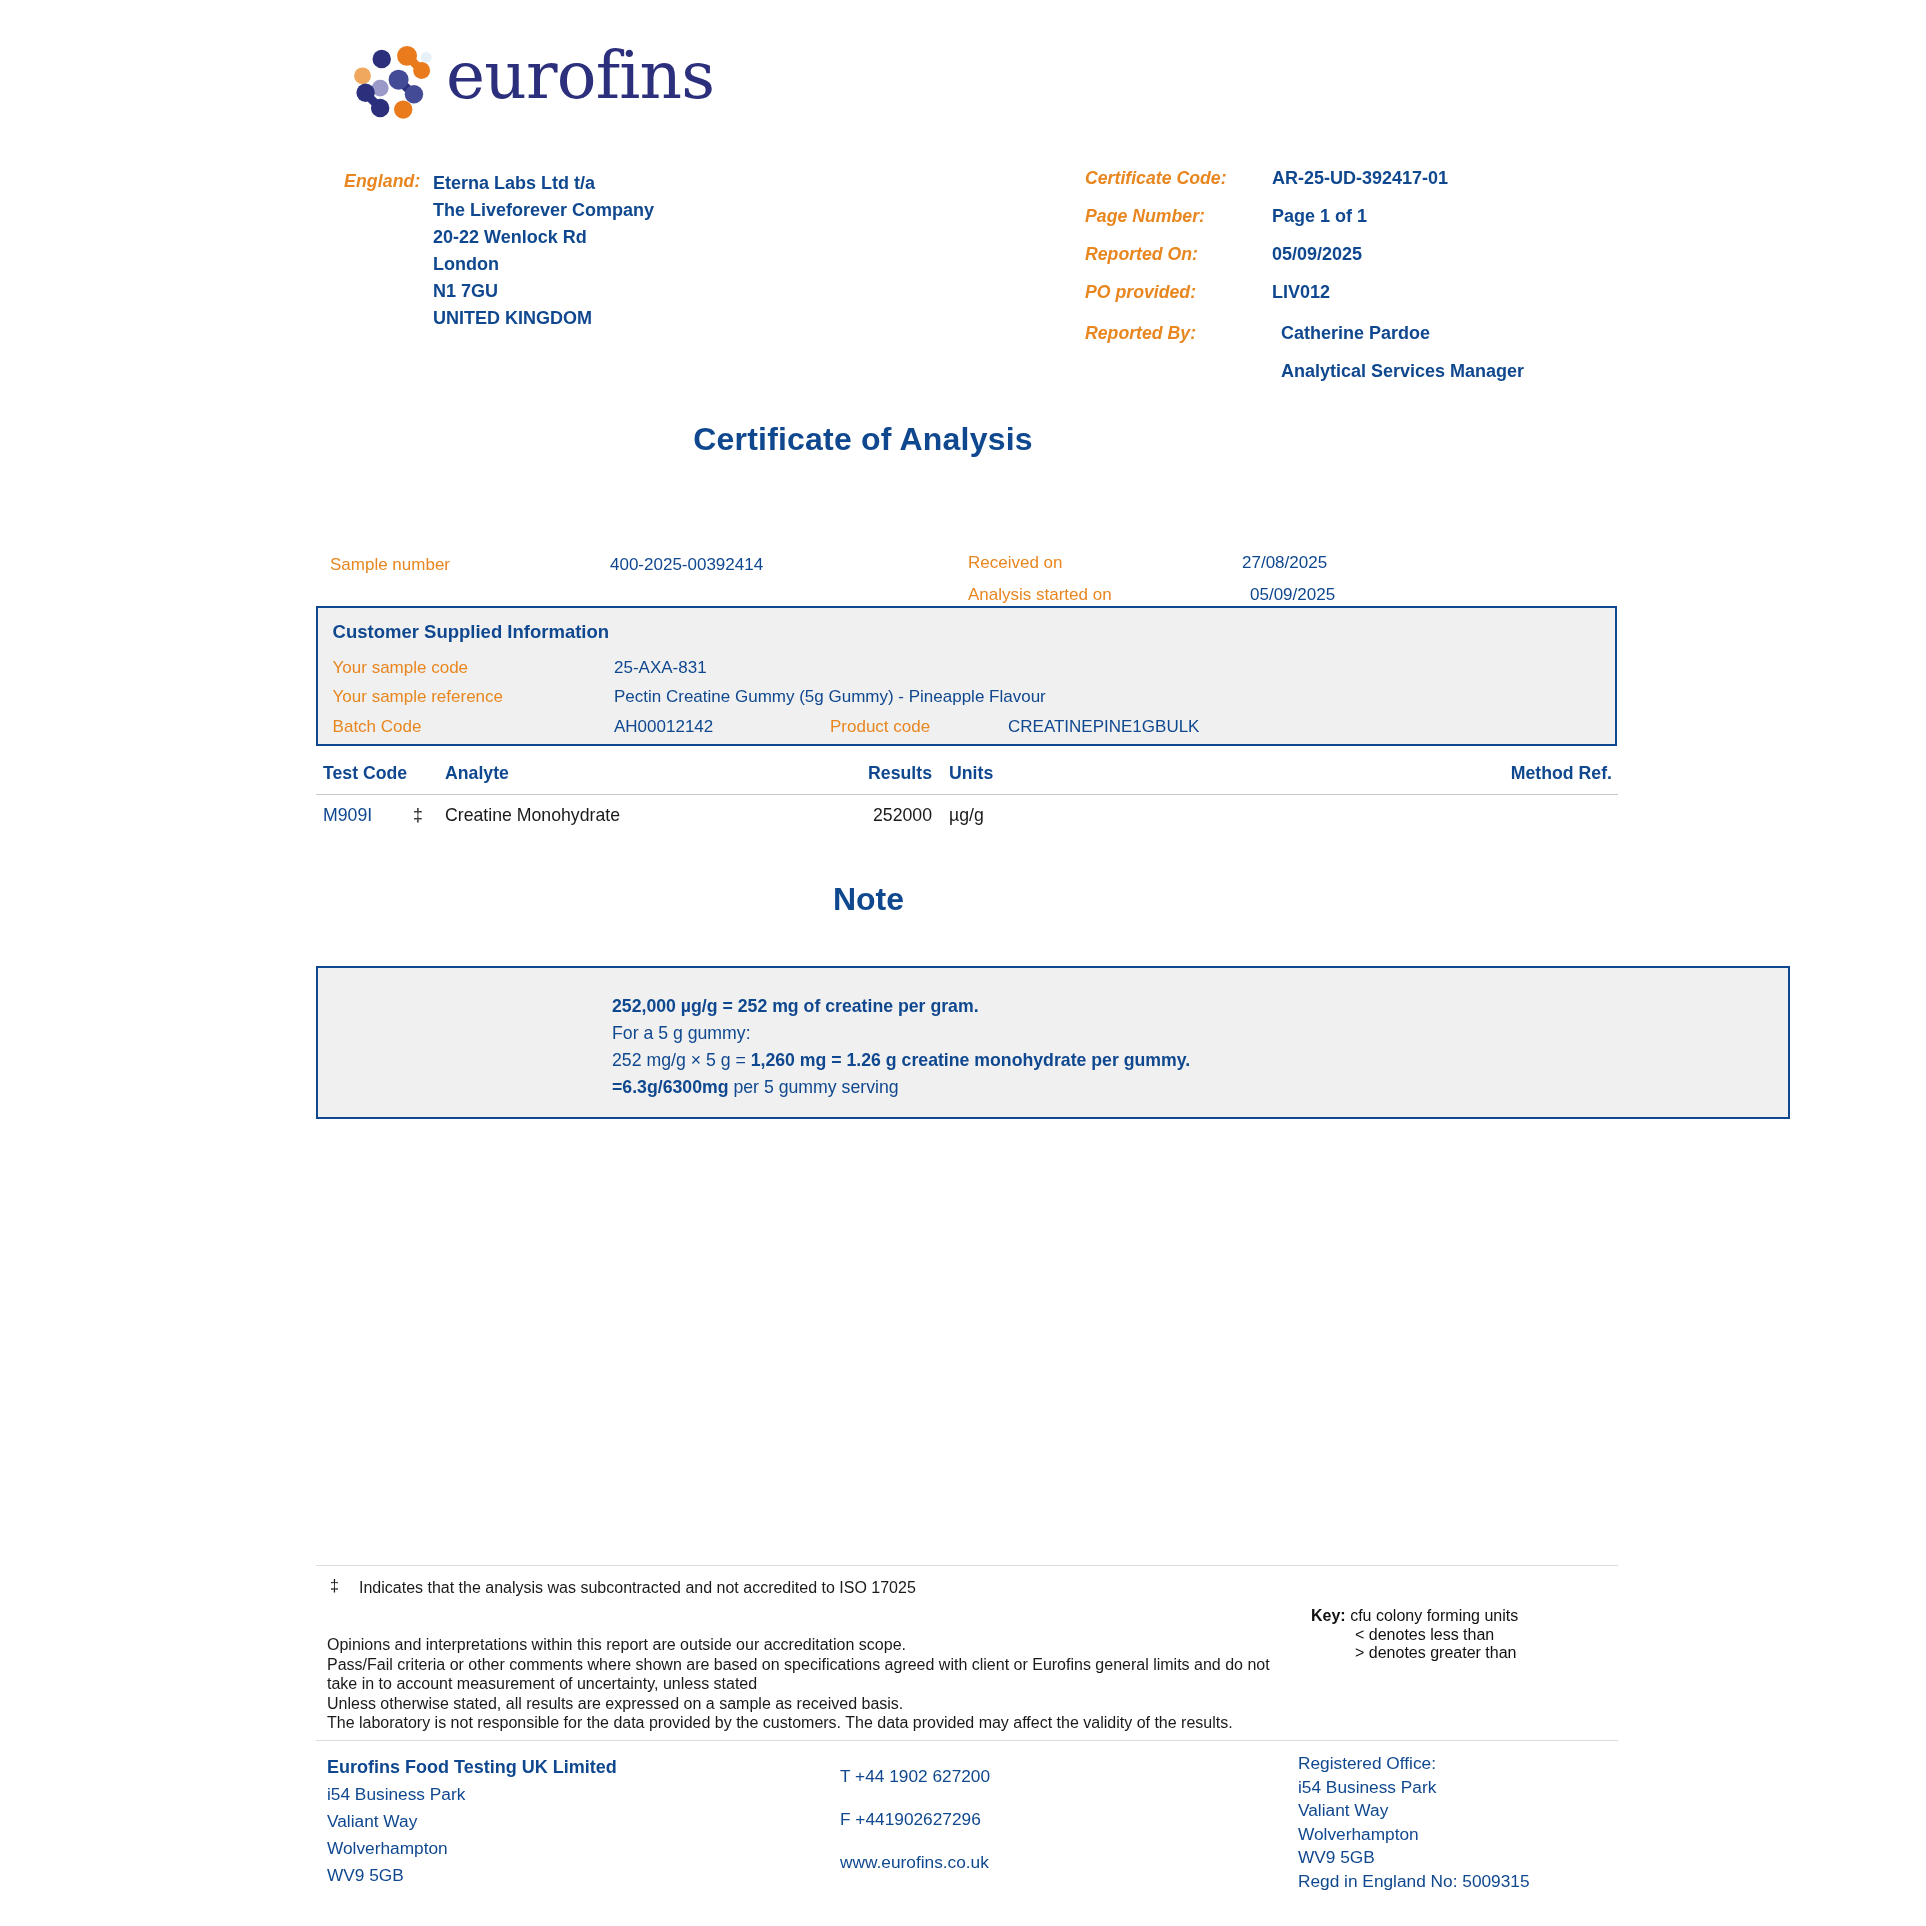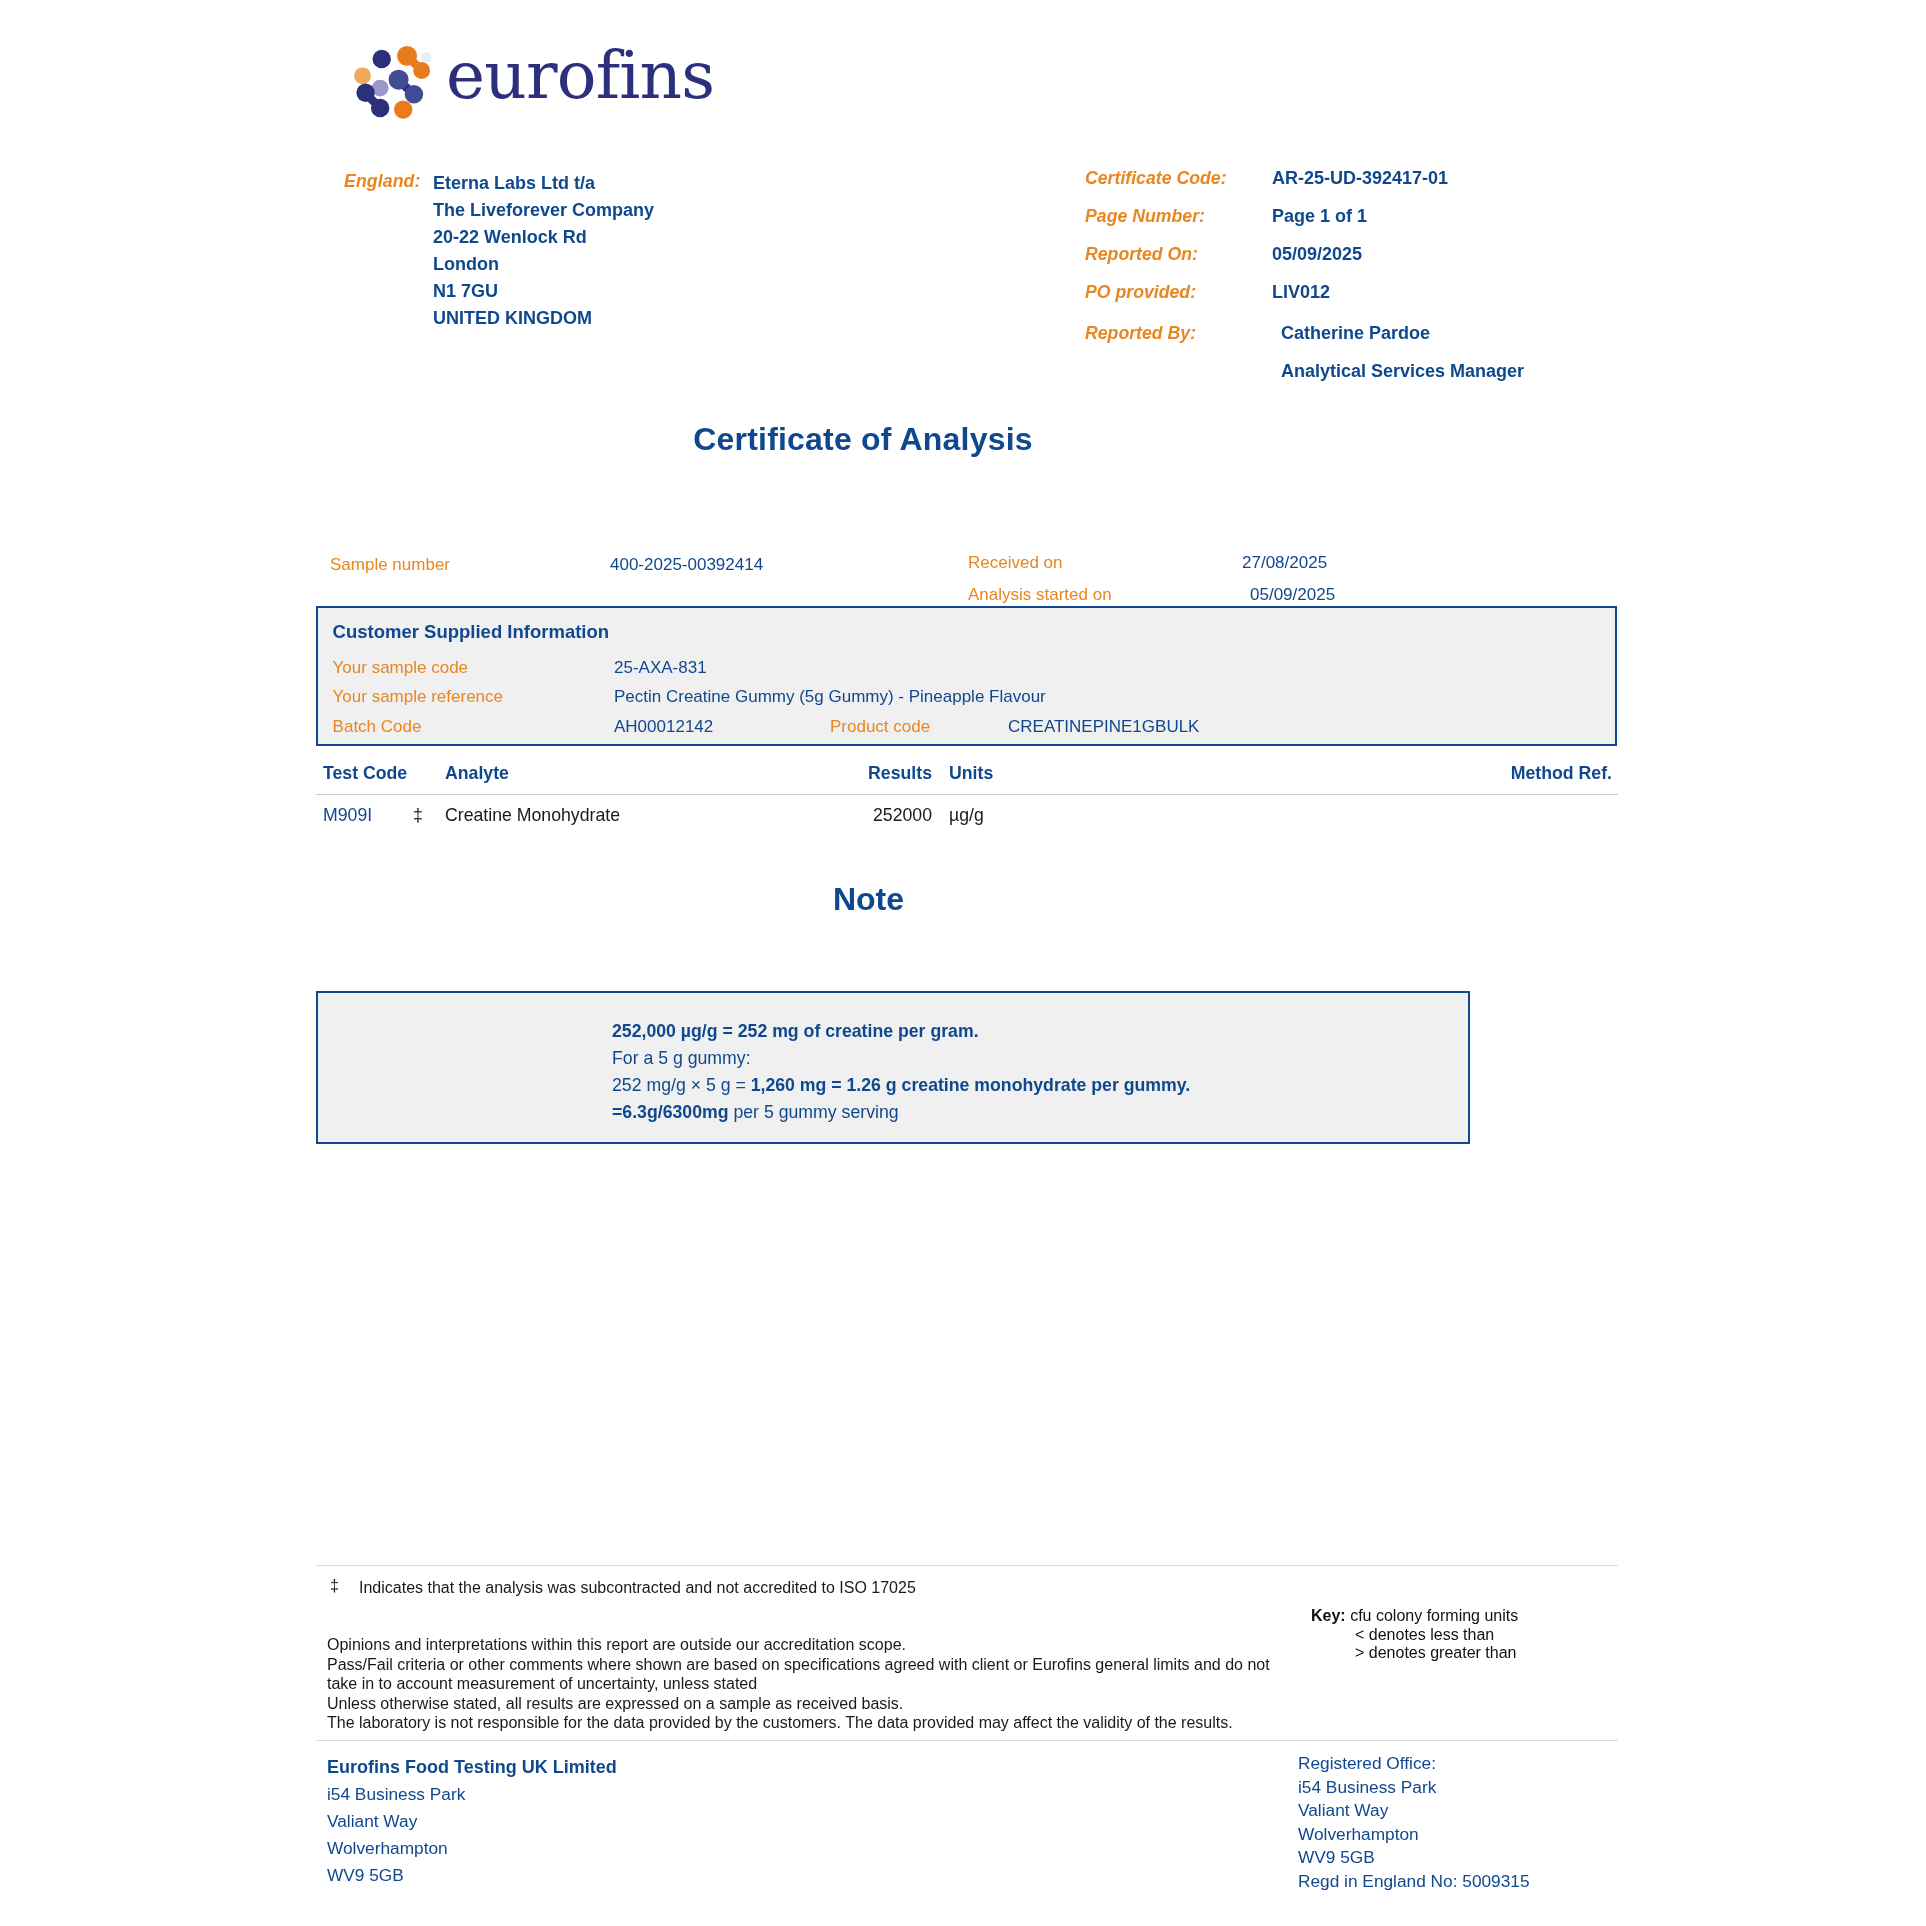--- a/index.html
+++ b/index.html
@@ -227,22 +227,22 @@
     height: 31px;
     font-size: 17.7px;
     color: #1a1a1a;
   }
   .tbl-row .c-test { color: #10488f; }
   .c-dagger { left: 97px; color: #1a1a1a; }
 
   
   .note-box {
     position: absolute;
-    left: 316px; top: 991px;
-    width: 1154px;
+    left: 316px; top: 966px;
+    width: 1474px;
     height: 153px;
     background: #f0f0f0;
     border: 2.3px solid #10488f;
     box-sizing: border-box;
   }
   .note-lines {
     position: absolute;
     left: 294px; top: 25.4px;
     font-size: 17.7px;
     line-height: 27px;
@@ -465,20 +465,25 @@
   </div>
 
   <div class="foot-rule2"></div>
   <div class="foot-col1">
     <div class="bold">Eurofins Food Testing UK Limited</div>
     <div>i54 Business Park</div>
     <div>Valiant Way</div>
     <div>Wolverhampton</div>
     <div>WV9 5GB</div>
   </div>
+  <div class="foot-col2">
+    <div>T  +44 1902 627200</div>
+    <div>F  +441902627296</div>
+    <div>www.eurofins.co.uk</div>
+  </div>
   <div class="foot-col3">
     <div>Registered Office:</div>
     <div>i54 Business Park</div>
     <div>Valiant Way</div>
     <div>Wolverhampton</div>
     <div>WV9 5GB</div>
     <div>Regd in England No: 5009315</div>
   </div>
 
 </div>

